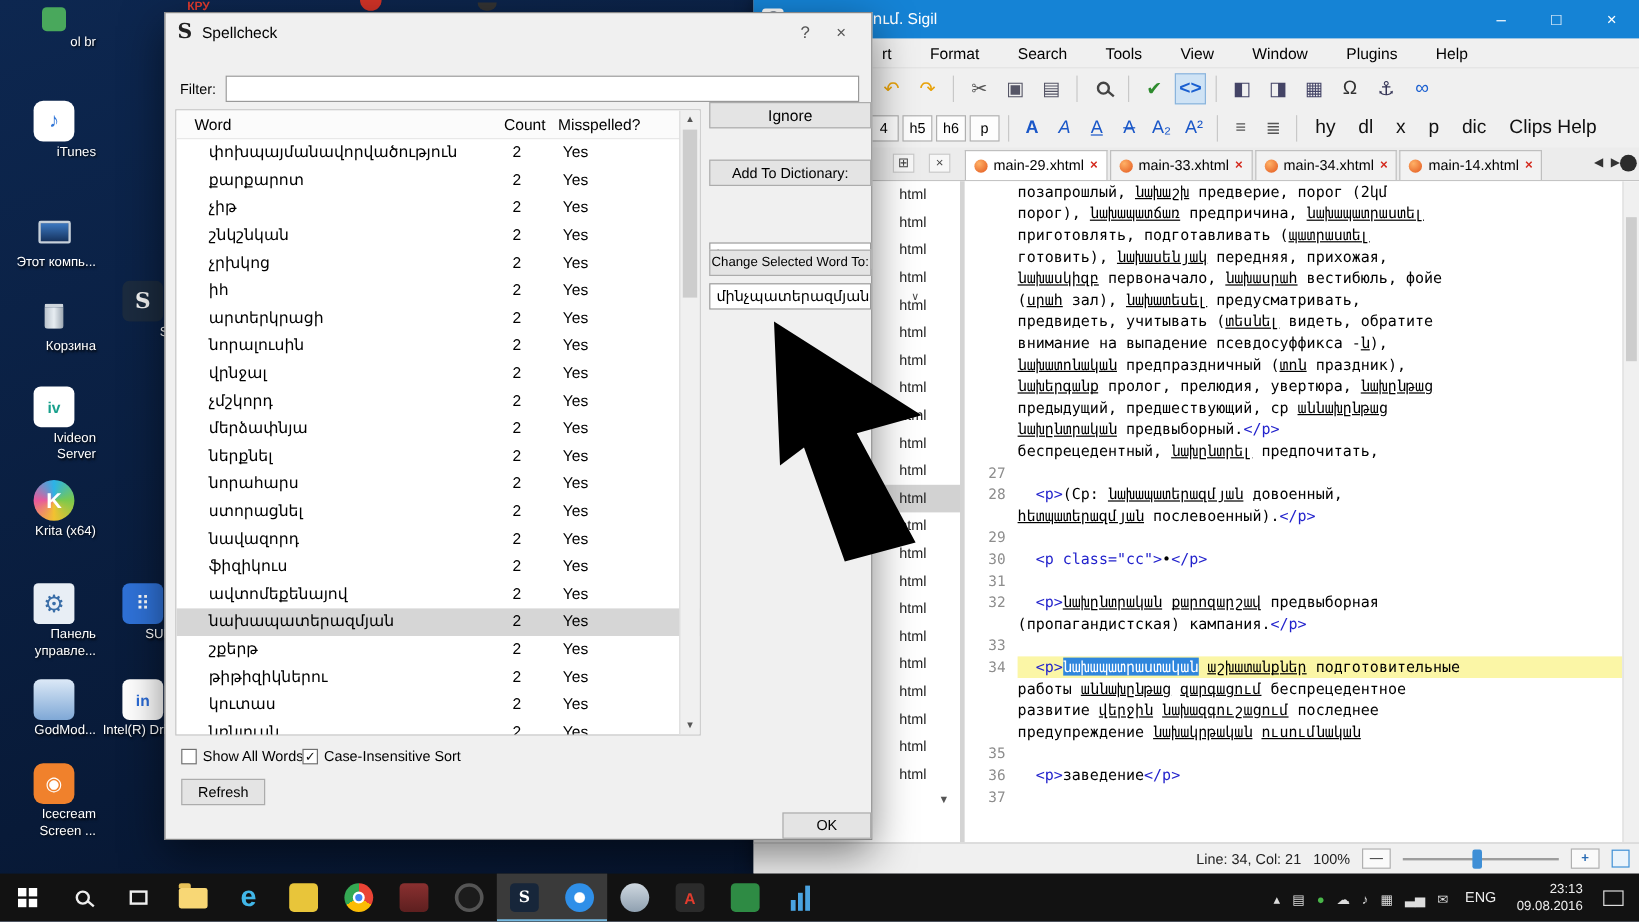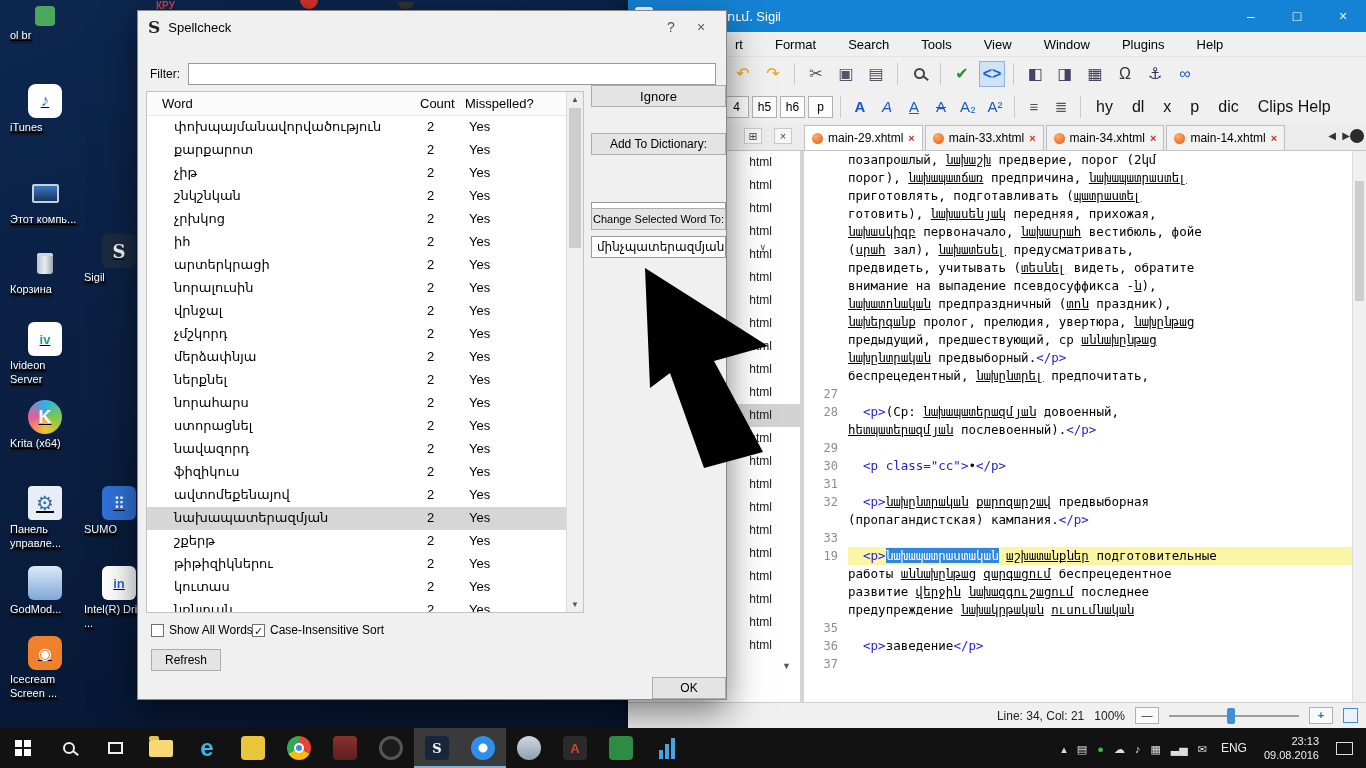--- a/index.html
+++ b/index.html
@@ -3,21 +3,21 @@
 <meta charset="utf-8">
 <style>
   * { margin:0; padding:0; box-sizing:border-box; }
   html,body { width:1366px; height:768px; overflow:hidden; }
   body { position:relative; font-family:"Liberation Sans","DejaVu Sans",sans-serif; font-size:13px;
          background:linear-gradient(160deg,#0d2750 0%,#081a38 55%,#051024 100%); }
   i,b { font-style:normal; font-weight:normal; }
 
   
   #desktop { position:absolute; inset:0; }
-  .dicon { position:absolute; width:70px; text-align:left;text-decoration:underline; }
+  .dicon { position:absolute; width:70px; text-align:right; }
   .dicon .ibox { width:34px; height:34px; margin:0 auto 3px; display:flex; align-items:center; justify-content:center; font-size:18px; }
   .dicon .lbl { color:#fff; font-size:11px; line-height:1.25; text-shadow:1px 1px 2px #000; word-wrap:break-word; }
   .k-shortcut .ibox { width:20px; height:20px; background:#49a85c; border-radius:4px; }
   .k-itunes .ibox { background:#fff; color:#3478d8; border-radius:8px; font-size:17px; }
   .k-computer .ibox, .k-recycle .ibox { background:transparent; }
   .scr { display:block; width:27px; height:19px; background:linear-gradient(#3c79c2,#16335e); border:2px solid #c6d0da; border-radius:2px; }
   .bin { display:block; width:16px; height:21px; background:linear-gradient(90deg,#b9c2cb,#e7edf2 50%,#9aa5b0); border-top:3px solid #cdd5dc; border-radius:2px 2px 3px 3px; }
   .k-ivideon .ibox { background:#fff; color:#18a08c; font-weight:bold; font-size:13px; border-radius:6px; }
   .k-krita .ibox { background:conic-gradient(#2bb3e8,#7bc94c,#f2c230,#e85a9b,#2bb3e8); border-radius:50%; color:#fff; font-weight:bold; }
   .k-control .ibox { background:#e8eef5; color:#3a6ea8; font-size:20px; border-radius:4px; }
@@ -355,21 +355,21 @@
           <div class="crow"><span class="gut"></span><span class="cline"><span class="seg-ru">беспрецедентный, </span><span class="seg-hy">նախընտրել</span><span class="seg-ru"> предпочитать,</span></span></div>
           <div class="crow"><span class="gut">27</span><span class="cline"></span></div>
           <div class="crow"><span class="gut">28</span><span class="cline"><span class="seg-ru">  </span><span class="seg-tag">&lt;p&gt;</span><span class="seg-ru">(Ср: </span><span class="seg-hy">նախապատերազմյան</span><span class="seg-ru"> довоенный,</span></span></div>
           <div class="crow"><span class="gut"></span><span class="cline"><span class="seg-hy">հետպատերազմյան</span><span class="seg-ru"> послевоенный).</span><span class="seg-tag">&lt;/p&gt;</span></span></div>
           <div class="crow"><span class="gut">29</span><span class="cline"></span></div>
           <div class="crow"><span class="gut">30</span><span class="cline"><span class="seg-ru">  </span><span class="seg-tag">&lt;p class="cc"&gt;</span><span class="seg-ru">•</span><span class="seg-tag">&lt;/p&gt;</span></span></div>
           <div class="crow"><span class="gut">31</span><span class="cline"></span></div>
           <div class="crow"><span class="gut">32</span><span class="cline"><span class="seg-ru">  </span><span class="seg-tag">&lt;p&gt;</span><span class="seg-hy">նախընտրական</span><span class="seg-ru"> </span><span class="seg-hy">քարոզարշավ</span><span class="seg-ru"> предвыборная</span></span></div>
           <div class="crow"><span class="gut"></span><span class="cline"><span class="seg-ru">(пропагандистская) кампания.</span><span class="seg-tag">&lt;/p&gt;</span></span></div>
           <div class="crow"><span class="gut">33</span><span class="cline"></span></div>
-          <div class="crow"><span class="gut">19</span><span class="cline hl"><span class="seg-ru">  </span><span class="seg-tag">&lt;p&gt;</span><span class="seg-sel">նախապատրաստական</span><span class="seg-ru"> </span><span class="seg-hy">աշխատանքներ</span><span class="seg-ru"> подготовительные</span></span></div>
+          <div class="crow"><span class="gut">34</span><span class="cline hl"><span class="seg-ru">  </span><span class="seg-tag">&lt;p&gt;</span><span class="seg-sel">նախապատրաստական</span><span class="seg-ru"> </span><span class="seg-hy">աշխատանքներ</span><span class="seg-ru"> подготовительные</span></span></div>
           <div class="crow"><span class="gut"></span><span class="cline"><span class="seg-ru">работы </span><span class="seg-hy">աննախընթաց</span><span class="seg-ru"> </span><span class="seg-hy">զարգացում</span><span class="seg-ru"> беспрецедентное</span></span></div>
           <div class="crow"><span class="gut"></span><span class="cline"><span class="seg-ru">развитие </span><span class="seg-hy">վերջին</span><span class="seg-ru"> </span><span class="seg-hy">նախազգուշացում</span><span class="seg-ru"> последнее</span></span></div>
           <div class="crow"><span class="gut"></span><span class="cline"><span class="seg-ru">предупреждение </span><span class="seg-hy">նախակրթական</span><span class="seg-ru"> </span><span class="seg-hy">ուսումնական</span></span></div>
           <div class="crow"><span class="gut">35</span><span class="cline"></span></div>
           <div class="crow"><span class="gut">36</span><span class="cline"><span class="seg-ru">  </span><span class="seg-tag">&lt;p&gt;</span><span class="seg-ru">заведение</span><span class="seg-tag">&lt;/p&gt;</span></span></div>
           <div class="crow"><span class="gut">37</span><span class="cline"></span></div>
         </div>
       <div class="ed-scroll">
           <div class="ed-thumb"></div>
         </div>

